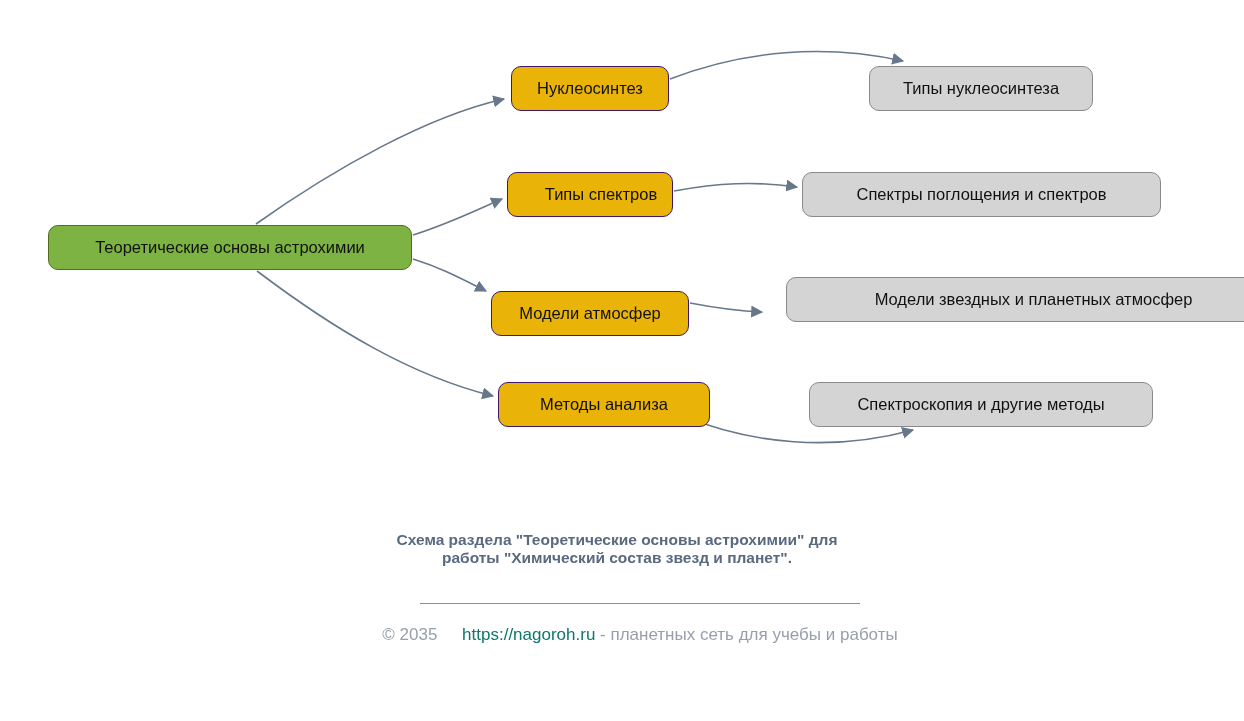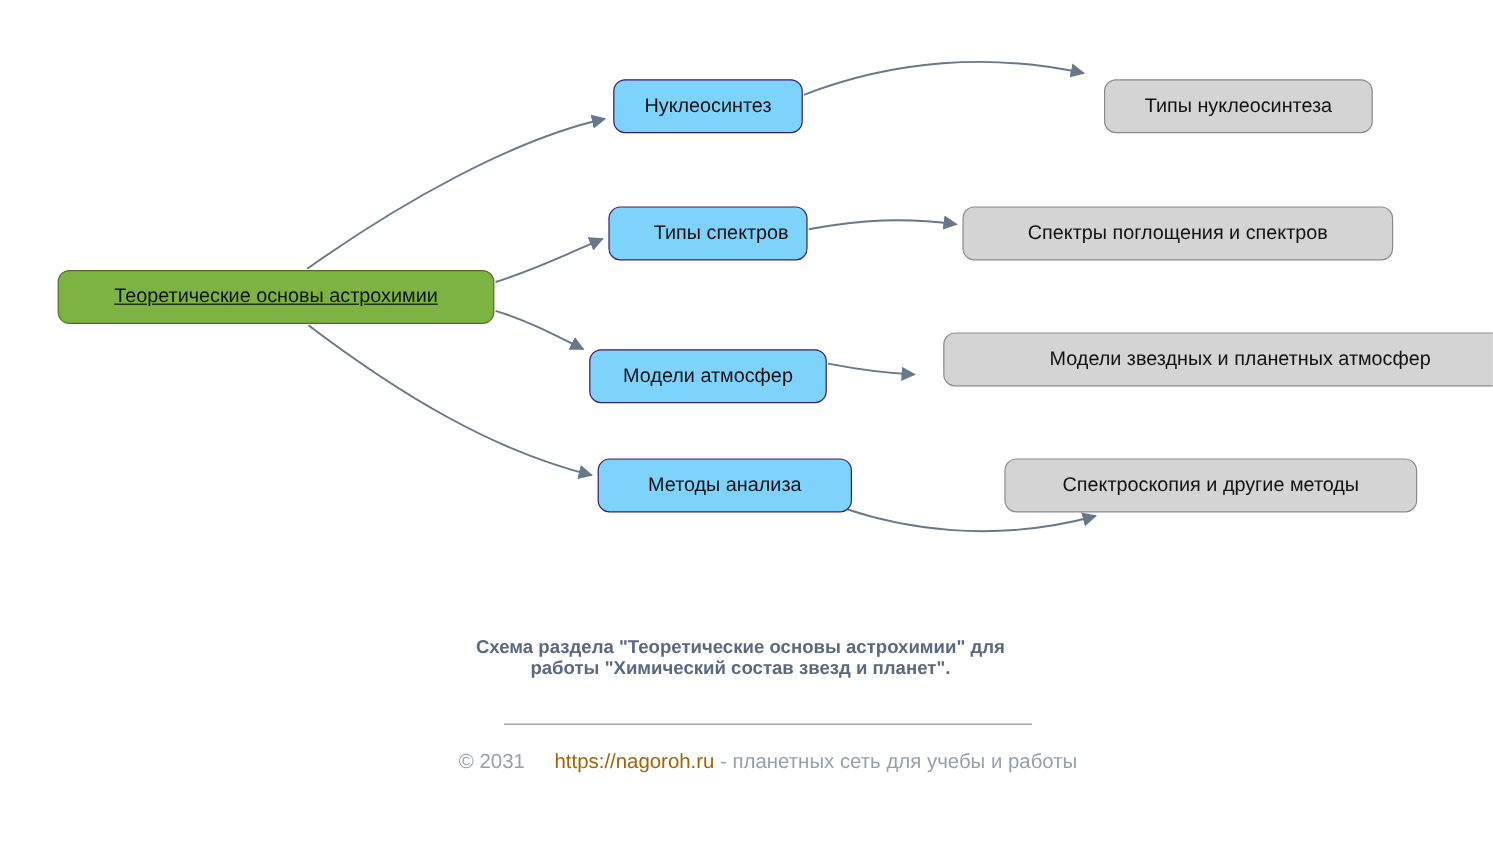--- a/index.html
+++ b/index.html
@@ -23,21 +23,21 @@
     font-size: 16.5px;
     color: #111111;
     text-align: center;
     white-space: nowrap;
   }
   .node-root {
     background: #7cb342;
     border: 1.5px solid #556b1f;
   }
   .node-branch {
-    background: #7dd3fc;
+    background: #eab308;
     border: 1.5px solid #3e1a66;
   }
   .node-leaf {
     background: #d4d4d4;
     border: 1.5px solid #8a8a8a;
   }
   #caption {
     position: absolute;
     left: 377px; top: 531px; width: 480px;
     text-align: center;
@@ -53,21 +53,21 @@
     height: 0;
   }
   #footer {
     position: absolute;
     left: 18px; top: 625px; width: 1244px;
     text-align: center;
     font-size: 17px;
     color: #96a0ab;
   }
   #footer a, #footer .link {
-    color: #a16207;
+    color: #0f766e;
     text-decoration: none;
     cursor: pointer;
     margin-left: 20px;
   }
 </style>
 </head>
 <body>
 
 <svg id="edges" viewBox="0 0 1244 721" xmlns="http://www.w3.org/2000/svg">
   <defs>
@@ -80,29 +80,29 @@
     <path d="M 413 235 C 448 224, 472 212, 502 199" marker-end="url(#arrow)"></path>
     <path d="M 413 259 C 442 268, 462 279, 486 291" marker-end="url(#arrow)"></path>
     <path d="M 257 271 C 335 330, 412 376, 493 396" marker-end="url(#arrow)"></path>
     <path d="M 670 79 C 745 50, 825 44, 903 61" marker-end="url(#arrow)"></path>
     <path d="M 674 191 C 718 183, 754 181, 797 187" marker-end="url(#arrow)"></path>
     <path d="M 690 303 C 716 308, 737 311, 762 312" marker-end="url(#arrow)"></path>
     <path d="M 683 416 C 752 444, 832 452, 913 430" marker-end="url(#arrow)"></path>
   </g>
 </svg>
 
-<div class="node node-root" style="left:48px; top:225px; width:364px; height:45px;text-decoration:underline;">Теоретические основы астрохимии</div>
+<div class="node node-root" style="left:48px; top:225px; width:364px; height:45px;">Теоретические основы астрохимии</div>
 
 <div class="node node-branch" style="left:511px; top:66px; width:158px; height:45px;">Нуклеосинтез</div>
 <div class="node node-branch" style="left:507px; top:172px; width:166px; height:45px;padding-left:22px;">Типы спектров</div>
 <div class="node node-branch" style="left:491px; top:277px; width:198px; height:45px;margin-top:14px;">Модели атмосфер</div>
 <div class="node node-branch" style="left:498px; top:382px; width:212px; height:45px;">Методы анализа</div>
 
-<div class="node node-leaf" style="left:920px; top:66px; width:224px; height:45px;">Типы нуклеосинтеза</div>
+<div class="node node-leaf" style="left:869px; top:66px; width:224px; height:45px;">Типы нуклеосинтеза</div>
 <div class="node node-leaf" style="left:802px; top:172px; width:359px; height:45px;">Спектры поглощения и спектров</div>
 <div class="node node-leaf" style="left:786px; top:277px; width:495px; height:45px;">Модели звездных и планетных атмосфер</div>
-<div class="node node-leaf" style="left:809px; top:382px; width:344px; height:45px;margin-left:28px;">Спектроскопия и другие методы</div>
+<div class="node node-leaf" style="left:809px; top:382px; width:344px; height:45px;">Спектроскопия и другие методы</div>
 
 <div id="caption">Схема раздела "Теоретические основы астрохимии" для работы "Химический состав звезд и планет".</div>
 
 <div id="divider"></div>
 
-<div id="footer"><span>© 2031 </span><span class="link">https://nagoroh.ru</span><span> - планетных сеть для учебы и работы</span></div>
+<div id="footer"><span>© 2035 </span><span class="link">https://nagoroh.ru</span><span> - планетных сеть для учебы и работы</span></div>
 
 </body></html>

